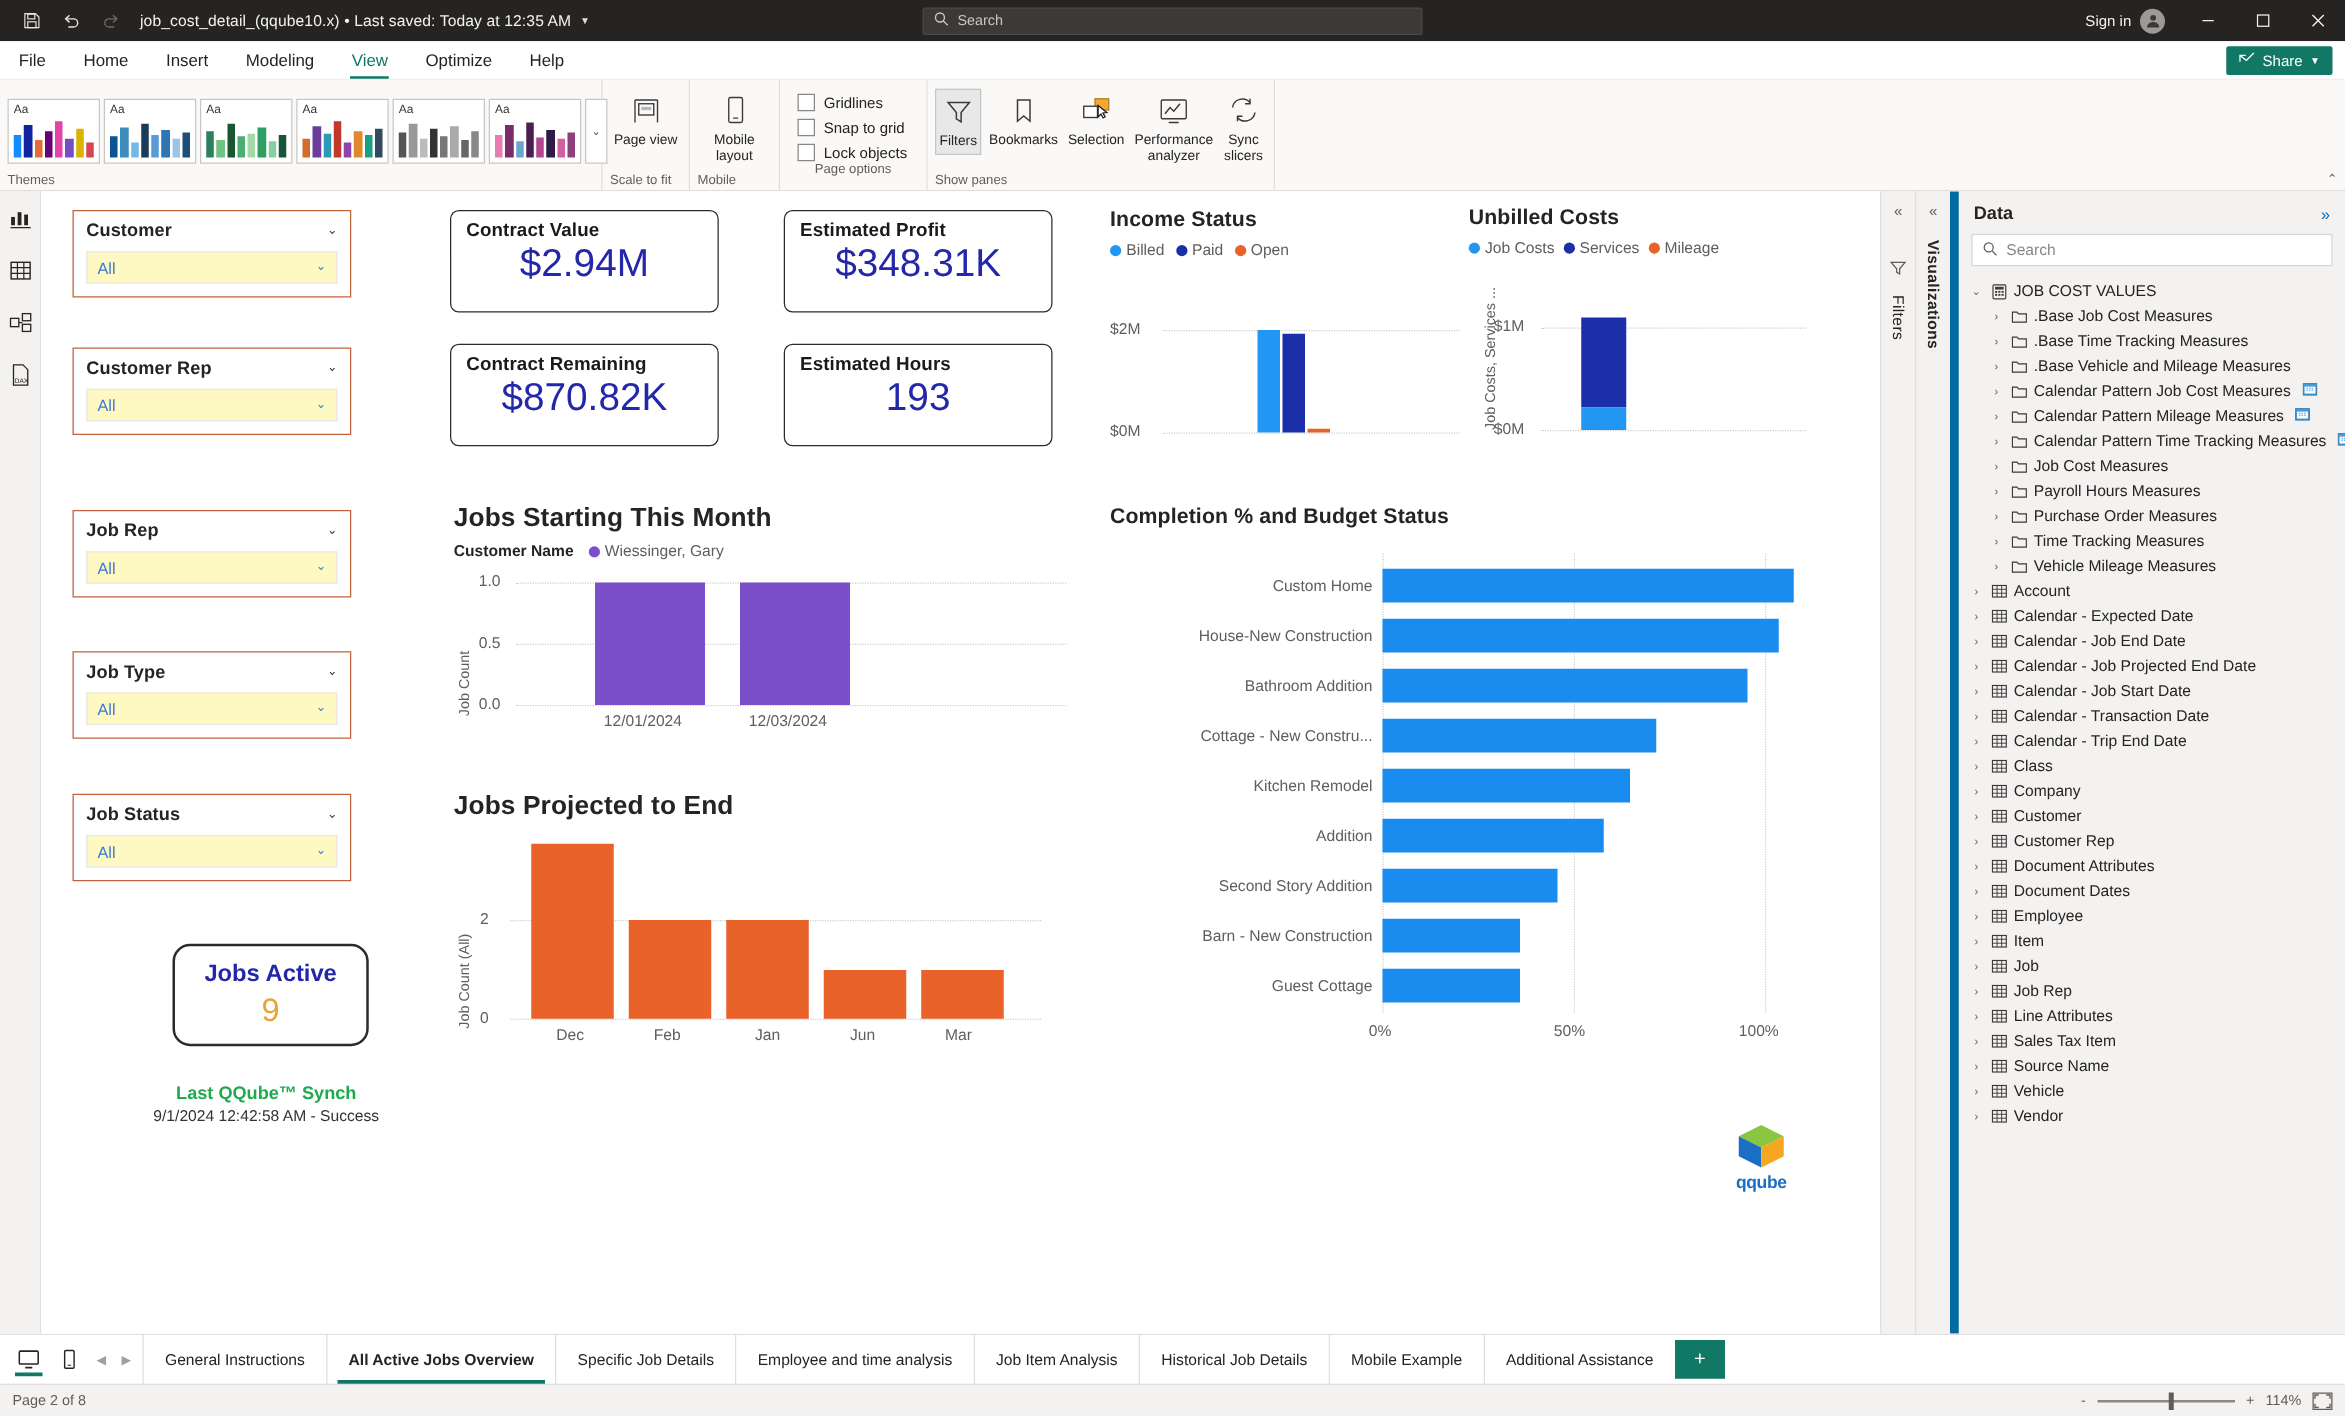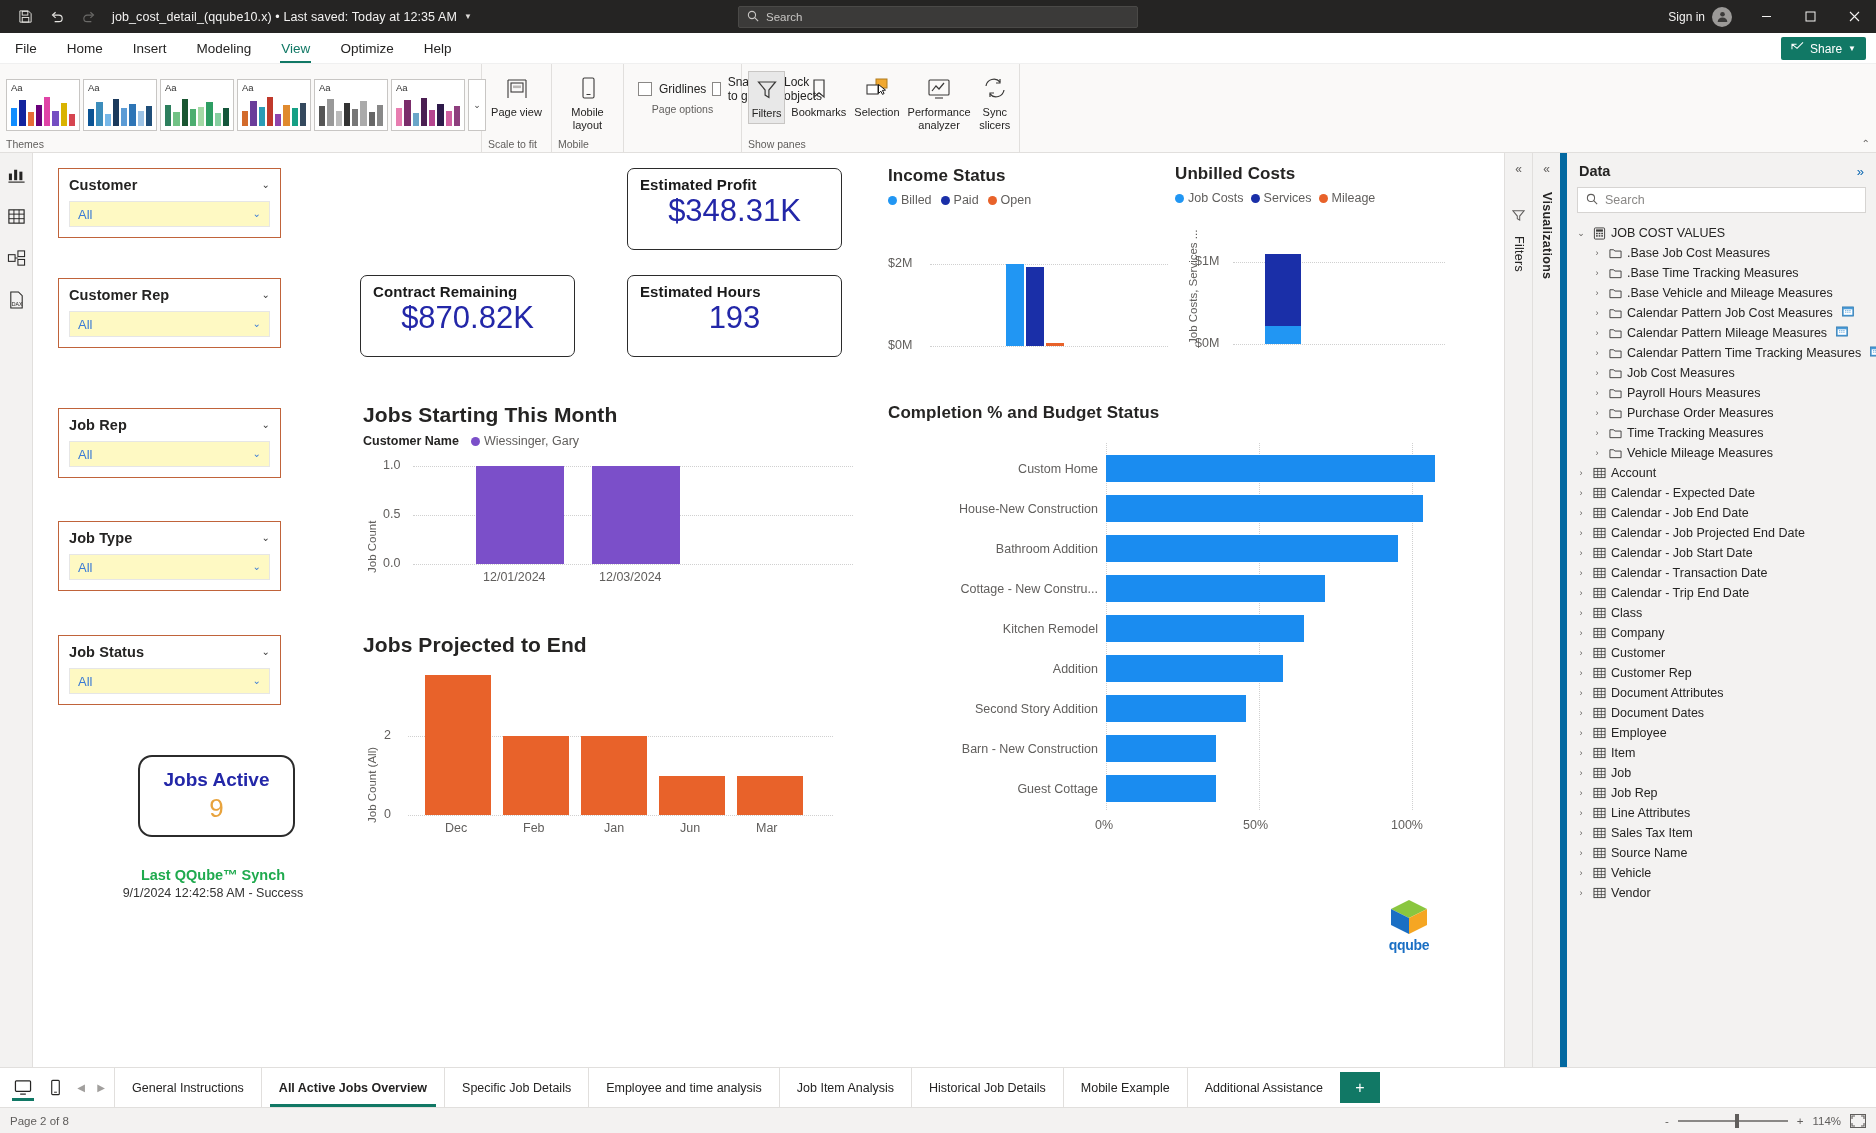--- a/index.html
+++ b/index.html
@@ -77,21 +77,21 @@
   .theme-bars i { display:block; flex:1; }
   .theme-more { width: 18px; height: 52px; border: 1px solid #c8c6c4; background: #fff;
                 display:flex;align-items:center;justify-content:center;font-size:9px;color:#444;}
 
   .rbtn { width: 62px; display: flex; flex-direction: column; align-items: center; gap: 2px;
           padding: 3px 2px; font-size: 11px; color: #252423; text-align: center; line-height: 1.15;}
   .rbtn .glyph { height: 30px; display: flex; align-items: center; justify-content: center; }
   .rbtn.sel { background: #e8e8e8; border: 1px solid #c8c6c4; }
   .rbtn.wide { width: 74px; }
 
-  .chk-col { display: flex; flex-direction: row; gap: 6px; padding: 8px 6px 0 8px; }
+  .chk-col { display: flex; flex-direction: column; gap: 6px; padding: 8px 6px 0 8px; }
   .chk-row { display: flex; align-items: center; gap: 7px; font-size: 12px; color: #252423; }
   .chkbox { width: 14px; height: 14px; border: 1px solid #8a8886; background: #fff; }
 
   .ribbon-collapse { position: absolute; right: 6px; bottom: 3px; font-size: 10px; color: #605e5c; }
 
   
   .mainrow { flex: 1; display: flex; min-height: 0; }
 
   
   .rail { width: 33px; background: #f3f2f1; border-right: 1px solid #e1dfdd;
@@ -594,20 +594,24 @@
       <div class="jobsactive" style="left:105px; top:602px; width:157px; height:82px;">
         <span class="lbl">Jobs Active</span>
         <span class="val">9</span>
       </div>
 
       <div class="synch" style="left:20px; top:714px; width:320px;">
         <div class="t1">Last QQube™ Synch</div>
         <div class="t2">9/1/2024 12:42:58 AM - Success</div>
       </div>
 
+      <div class="kpicard" style="left:327px; top:15px; width:215px; height:82px;">
+        <span class="lbl">Contract Value</span>
+        <span class="val">$2.94M</span>
+      </div>
       <div class="kpicard" style="left:594px; top:15px; width:215px; height:82px;">
         <span class="lbl">Estimated Profit</span>
         <span class="val">$348.31K</span>
       </div>
       <div class="kpicard" style="left:327px; top:122px; width:215px; height:82px;">
         <span class="lbl">Contract Remaining</span>
         <span class="val">$870.82K</span>
       </div>
       <div class="kpicard" style="left:594px; top:122px; width:215px; height:82px;">
         <span class="lbl">Estimated Hours</span>

